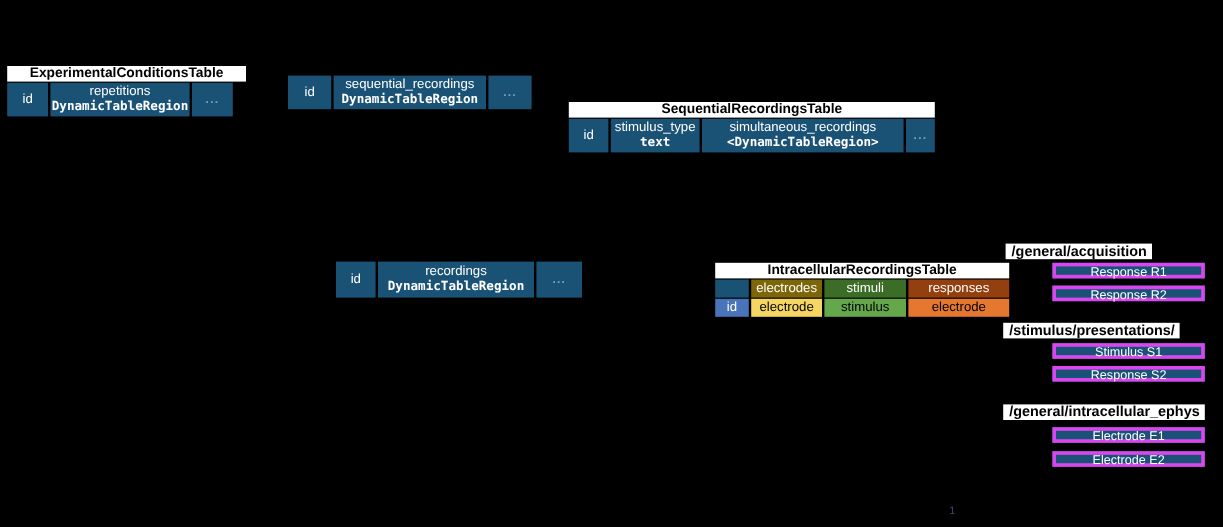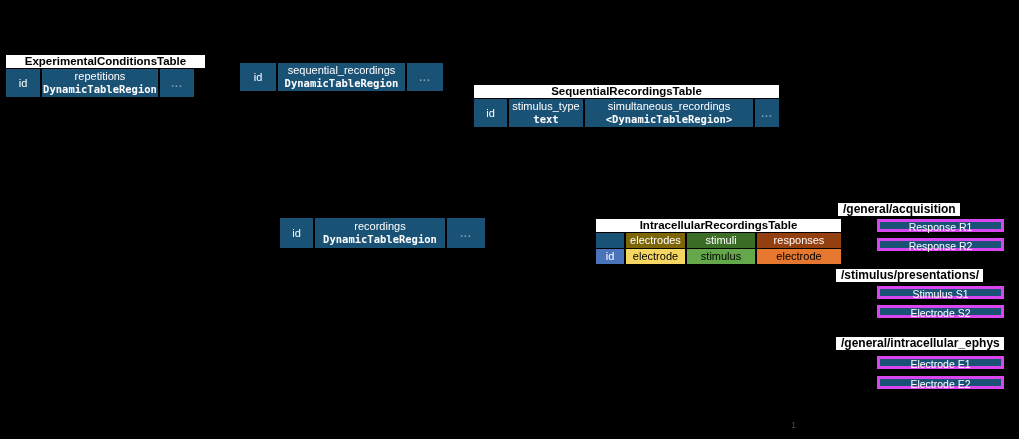--- a/index.html
+++ b/index.html
@@ -123,21 +123,21 @@
       <div class="cell light" style="width:84px;background:#e5772e;">electrode</div>
     </div>
   </div>
 
   <div class="band" style="left:838px;top:203px;">/general/acquisition</div>
   <div class="bar" style="left:877px;top:219px;">Response R1</div>
   <div class="bar" style="left:877px;top:238px;">Response R2</div>
 
   <div class="band" style="left:836px;top:269px;">/stimulus/presentations/</div>
   <div class="bar" style="left:877px;top:286px;">Stimulus S1</div>
-  <div class="bar" style="left:877px;top:305px;">Electrode S2</div>
+  <div class="bar" style="left:877px;top:305px;">Response S2</div>
 
   <div class="band" style="left:836px;top:337px;">/general/intracellular_ephys</div>
   <div class="bar" style="left:877px;top:356px;">Electrode E1</div>
   <div class="bar" style="left:877px;top:376px;">Electrode E2</div>
 
   <div class="page-marker" style="left:791px;top:420px;">1</div>
 
 </div>
 
 </body></html>

